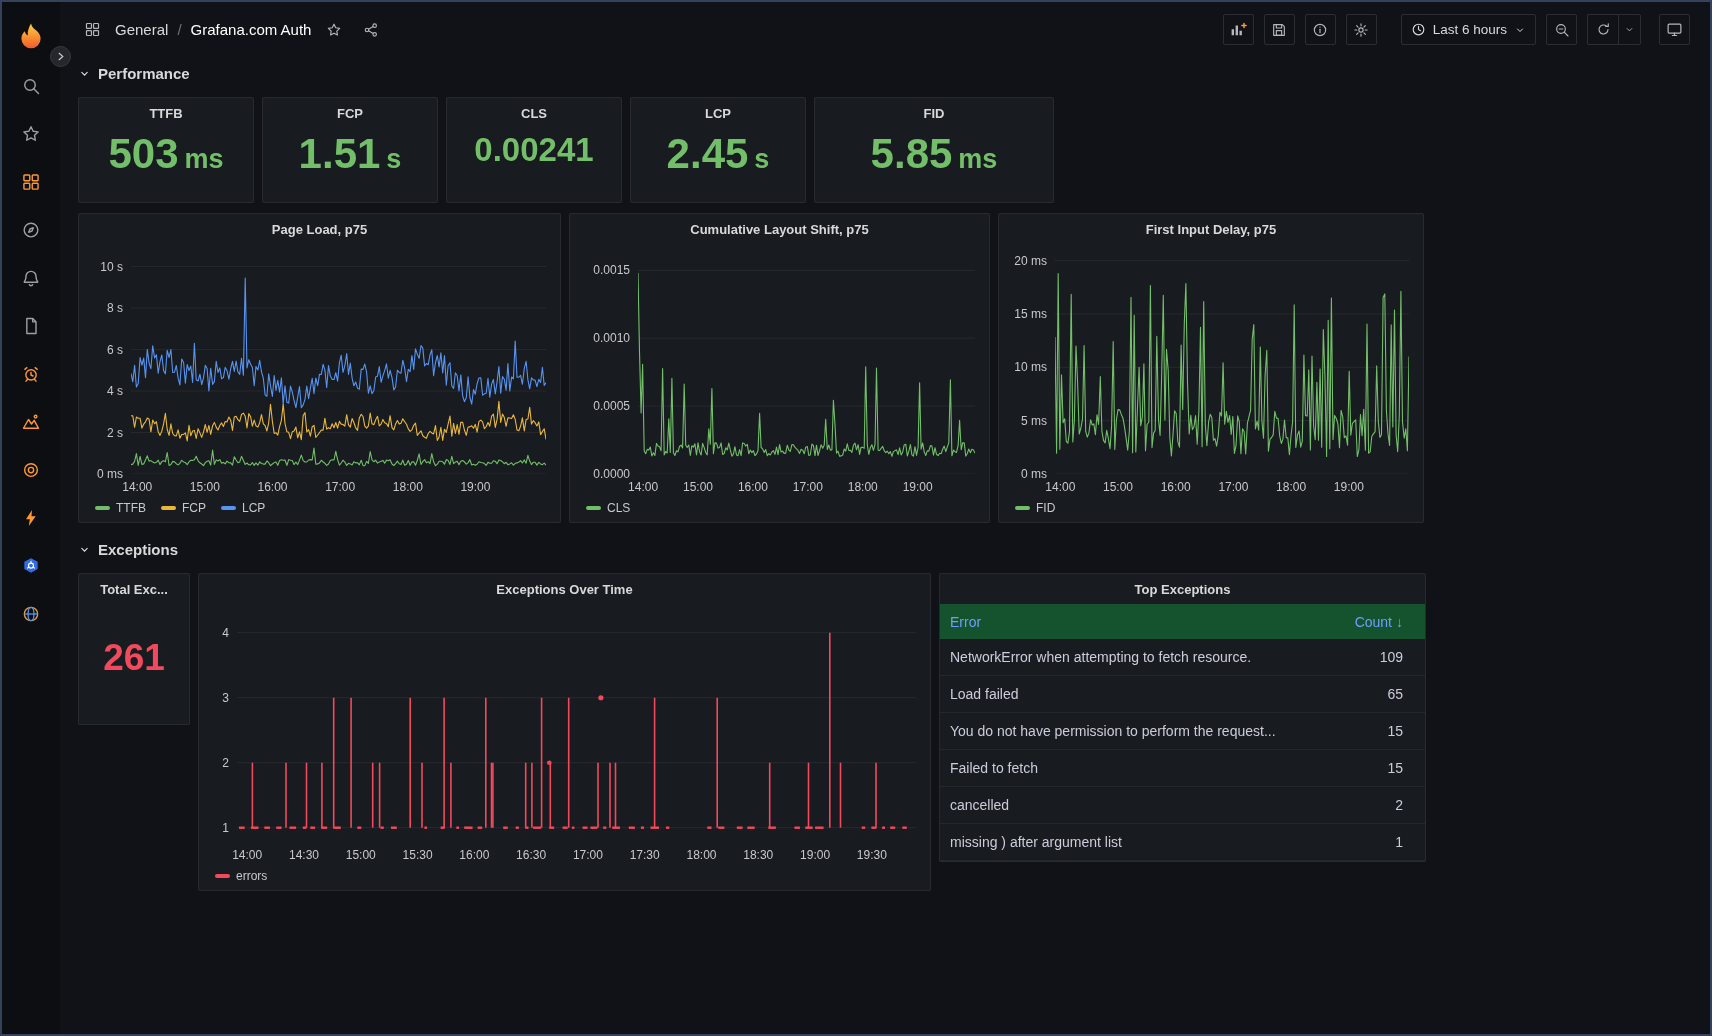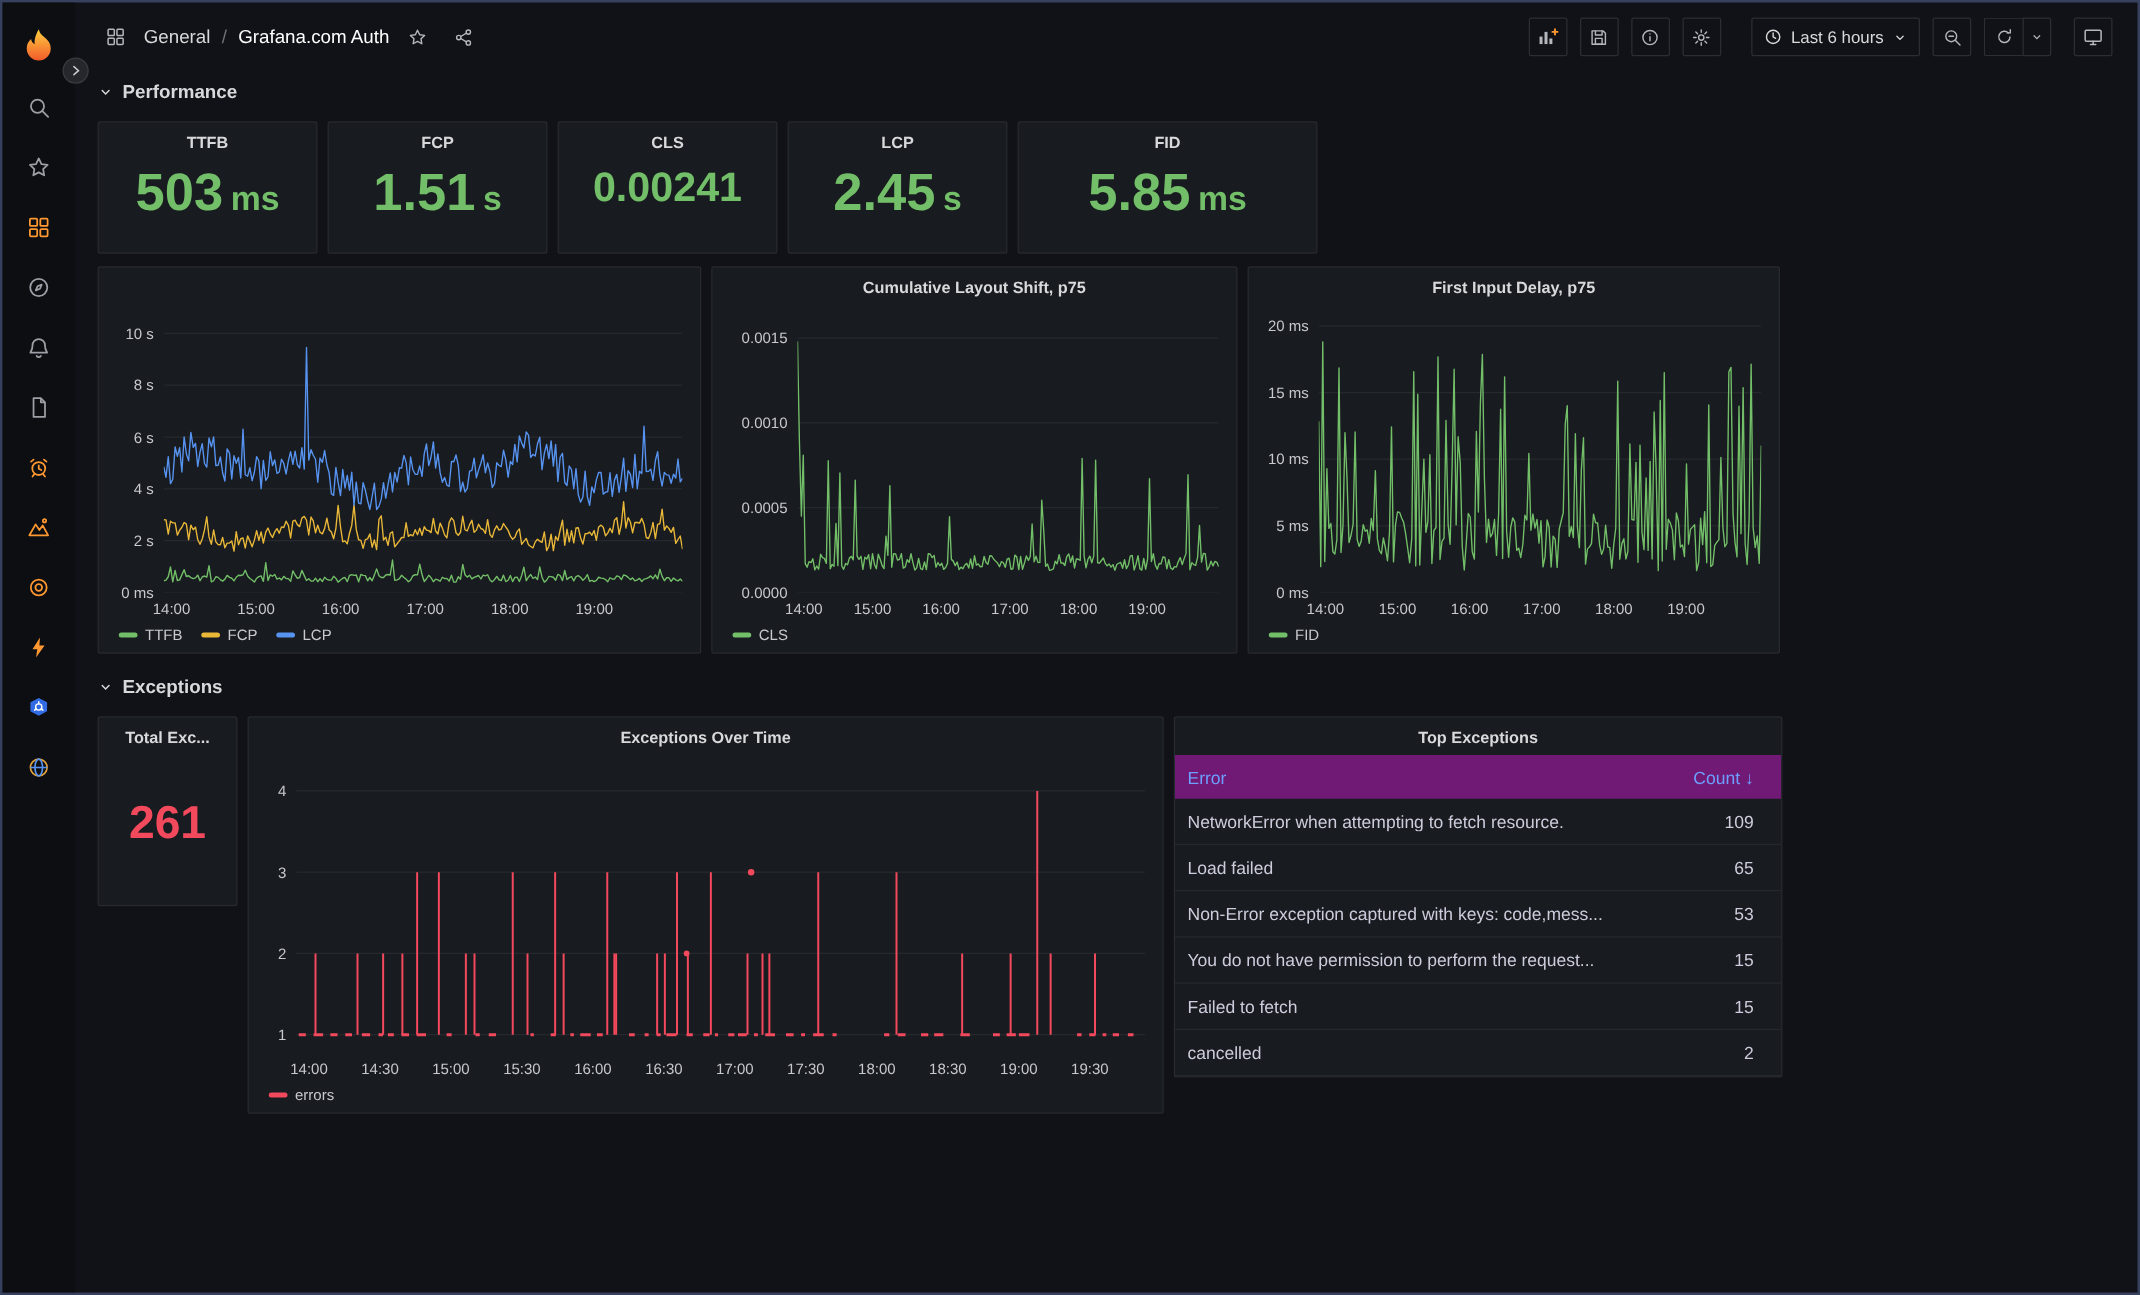--- a/index.html
+++ b/index.html
@@ -66,21 +66,21 @@
 .y-label{position:absolute;right:calc(100% + 8px);transform:translateY(-50%);font-size:12px;color:#c8c9ce;white-space:nowrap}
 .x-label{position:absolute;transform:translateX(-50%);font-size:12px;color:#c8c9ce;white-space:nowrap}
 .legend{position:absolute;left:16px;bottom:7px;display:flex;gap:15px;align-items:center}
 .legend-item{display:flex;align-items:center;gap:6px;font-size:12px;color:#c8c9ce;cursor:pointer}
 .swatch{width:15px;height:4px;border-radius:2px}
 
 
 .total-panel{width:112px;height:152px;display:flex;flex-direction:column}
 .total-value{flex:1;display:flex;align-items:center;justify-content:center;color:#f2495c;font-size:37px;font-weight:700;padding-bottom:12px}
 .table-panel{width:487px;height:289px;display:flex;flex-direction:column;overflow:hidden}
-.t-head{display:flex;justify-content:space-between;align-items:center;background:#701a75;height:35px;padding:0 22px 0 10px}
+.t-head{display:flex;justify-content:space-between;align-items:center;background:#14532d;height:35px;padding:0 22px 0 10px}
 .t-col{color:#6e9fff;font-size:14px;cursor:pointer;display:flex;align-items:center;gap:4px}
 .t-body{flex:1;overflow:hidden}
 .t-row{display:flex;justify-content:space-between;align-items:center;height:37px;padding:0 22px 0 10px;
        border-bottom:1px solid rgba(204,204,220,0.07);font-size:14px;color:#ccccdc}
 .t-err{white-space:nowrap;overflow:hidden;text-overflow:ellipsis;max-width:385px}
 svg.ic{display:block}
 </style>
 </head>
 <body>
 
@@ -325,20 +325,21 @@
             <div class="panel-title">FID</div>
             <div class="stat-value">
               <span class="num">5.85</span>
               <span class="unit">ms</span>
             </div>
           </div>
         </div>
 
       <div class="row">
         <div class="panel chart-panel chart1" style="--g:52px">
+          <div class="panel-title">Page Load, p75</div>
           <div class="plot-area"><svg viewBox="0 0 415 224" width="415" height="224">
                 <line x1="0" y1="224.0" x2="415" y2="224.0" stroke="rgba(204,204,220,0.08)" stroke-width="1"></line>
                 <line x1="0" y1="182.5" x2="415" y2="182.5" stroke="rgba(204,204,220,0.08)" stroke-width="1"></line>
                 <line x1="0" y1="141.0" x2="415" y2="141.0" stroke="rgba(204,204,220,0.08)" stroke-width="1"></line>
                 <line x1="0" y1="99.6" x2="415" y2="99.6" stroke="rgba(204,204,220,0.08)" stroke-width="1"></line>
                 <line x1="0" y1="58.1" x2="415" y2="58.1" stroke="rgba(204,204,220,0.08)" stroke-width="1"></line>
                 <line x1="0" y1="16.6" x2="415" y2="16.6" stroke="rgba(204,204,220,0.08)" stroke-width="1"></line>
                 <polyline points="0.0,214.6 1.8,214.1 3.6,211.4 5.4,203.6 7.2,215.5 9.1,206.3 10.9,214.4 12.7,213.9 14.5,209.9 16.3,205.8 18.1,211.2 19.9,210.6 21.7,212.1 23.6,212.9 25.4,212.3 27.2,210.1 29.0,214.6 30.8,211.6 32.6,210.8 34.4,211.8 36.2,202.5 38.1,215.5 39.9,214.6 41.7,211.4 43.5,211.9 45.3,213.7 47.1,214.9 48.9,213.3 50.7,210.3 52.6,211.9 54.4,212.6 56.2,214.7 58.0,211.8 59.8,210.2 61.6,210.4 63.4,209.8 65.2,206.2 67.1,210.8 68.9,212.8 70.7,214.0 72.5,215.7 74.3,212.6 76.1,211.3 77.9,210.7 79.7,215.1 81.6,200.1 83.4,214.4 85.2,209.9 87.0,211.0 88.8,209.6 90.6,213.3 92.4,212.4 94.2,213.9 96.0,211.1 97.9,212.8 99.7,212.9 101.5,215.1 103.3,206.7 105.1,210.0 106.9,212.7 108.7,212.0 110.5,206.3 112.4,210.5 114.2,214.4 116.0,213.0 117.8,214.8 119.6,214.9 121.4,212.5 123.2,215.4 125.0,212.9 126.9,215.2 128.7,211.8 130.5,213.5 132.3,214.1 134.1,214.1 135.9,211.0 137.7,212.7 139.5,215.7 141.4,214.0 143.2,212.6 145.0,212.0 146.8,215.3 148.6,210.4 150.4,209.7 152.2,210.3 154.0,210.0 155.9,215.4 157.7,209.6 159.5,210.3 161.3,210.5 163.1,214.6 164.9,212.0 166.7,214.6 168.5,210.1 170.3,205.1 172.2,210.6 174.0,212.0 175.8,212.0 177.6,210.0 179.4,209.6 181.2,210.0 183.0,198.0 184.8,214.3 186.7,213.9 188.5,212.9 190.3,210.2 192.1,212.0 193.9,213.3 195.7,215.4 197.5,214.0 199.3,210.6 201.2,209.8 203.0,209.9 204.8,201.3 206.6,209.6 208.4,215.2 210.2,213.0 212.0,210.2 213.8,212.1 215.7,215.4 217.5,213.3 219.3,213.9 221.1,215.0 222.9,211.8 224.7,212.9 226.5,212.7 228.3,214.9 230.2,210.2 232.0,215.7 233.8,215.6 235.6,211.4 237.4,213.4 239.2,201.5 241.0,209.8 242.8,211.7 244.7,210.2 246.5,213.1 248.3,211.9 250.1,211.2 251.9,210.4 253.7,213.2 255.5,210.1 257.3,210.7 259.1,209.8 261.0,214.0 262.8,215.5 264.6,213.6 266.4,211.1 268.2,213.8 270.0,214.5 271.8,210.1 273.6,215.3 275.5,214.2 277.3,210.4 279.1,215.3 280.9,211.9 282.7,211.8 284.5,215.2 286.3,210.5 288.1,203.8 290.0,214.5 291.8,211.6 293.6,209.6 295.4,212.8 297.2,211.6 299.0,213.6 300.8,203.6 302.6,211.8 304.5,215.7 306.3,214.2 308.1,211.2 309.9,211.3 311.7,211.8 313.5,214.2 315.3,209.5 317.1,210.4 319.0,214.5 320.8,206.4 322.6,213.6 324.4,212.1 326.2,211.2 328.0,214.7 329.8,211.3 331.6,210.5 333.4,211.8 335.3,214.2 337.1,212.6 338.9,209.6 340.7,215.0 342.5,214.3 344.3,215.3 346.1,214.3 347.9,211.8 349.8,212.5 351.6,212.7 353.4,213.6 355.2,215.4 357.0,212.2 358.8,213.2 360.6,213.3 362.4,210.7 364.3,211.3 366.1,213.7 367.9,210.0 369.7,210.5 371.5,211.9 373.3,213.7 375.1,212.3 376.9,214.7 378.8,213.9 380.6,212.7 382.4,215.2 384.2,213.3 386.0,212.9 387.8,212.1 389.6,210.7 391.4,213.0 393.3,209.9 395.1,213.2 396.9,205.4 398.7,211.1 400.5,214.6 402.3,212.2 404.1,212.2 405.9,215.1 407.8,212.4 409.6,213.9 411.4,214.7 413.2,213.2 415.0,215.0" fill="none" stroke="#73bf69" stroke-width="1.1" stroke-linejoin="round"></polyline>
                 <polyline points="0.0,165.8 1.8,165.9 3.6,177.3 5.4,167.0 7.2,168.3 9.1,168.3 10.9,178.1 12.7,174.2 14.5,171.8 16.3,168.0 18.1,169.3 19.9,181.8 21.7,170.1 23.6,173.8 25.4,171.7 27.2,181.8 29.0,185.4 30.8,181.2 32.6,173.9 34.4,163.4 36.2,179.5 38.1,185.4 39.9,173.9 41.7,183.5 43.5,185.6 45.3,185.9 47.1,179.9 48.9,188.2 50.7,184.5 52.6,184.4 54.4,182.8 56.2,190.9 58.0,175.3 59.8,185.8 61.6,181.0 63.4,180.4 65.2,188.5 67.1,178.7 68.9,182.9 70.7,187.4 72.5,182.1 74.3,174.5 76.1,182.3 77.9,175.5 79.7,184.4 81.6,175.7 83.4,172.4 85.2,177.1 87.0,180.0 88.8,175.5 90.6,172.9 92.4,176.6 94.2,171.5 96.0,172.0 97.9,167.0 99.7,170.3 101.5,180.4 103.3,166.9 105.1,166.2 106.9,169.7 108.7,171.3 110.5,164.5 112.4,163.1 114.2,166.2 116.0,178.0 117.8,163.6 119.6,166.7 121.4,176.2 123.2,170.1 125.0,175.8 126.9,177.1 128.7,172.7 130.5,164.6 132.3,173.8 134.1,175.6 135.9,181.0 137.7,172.8 139.5,154.3 141.4,171.5 143.2,183.4 145.0,182.7 146.8,185.1 148.6,176.6 150.4,170.3 152.2,154.0 154.0,173.5 155.9,181.8 157.7,182.3 159.5,188.7 161.3,181.7 163.1,181.1 164.9,177.1 166.7,187.8 168.5,181.9 170.3,189.6 172.2,165.5 174.0,162.6 175.8,182.0 177.6,179.7 179.4,186.2 181.2,176.7 183.0,175.4 184.8,187.5 186.7,185.0 188.5,182.7 190.3,180.0 192.1,180.1 193.9,168.2 195.7,179.1 197.5,177.7 199.3,178.7 201.2,173.8 203.0,177.8 204.8,172.5 206.6,178.2 208.4,171.4 210.2,174.1 212.0,174.5 213.8,176.1 215.7,164.7 217.5,174.8 219.3,177.2 221.1,168.5 222.9,172.5 224.7,177.9 226.5,180.3 228.3,168.1 230.2,164.3 232.0,166.5 233.8,176.2 235.6,178.2 237.4,175.8 239.2,163.0 241.0,173.8 242.8,174.7 244.7,169.7 246.5,166.2 248.3,175.9 250.1,174.1 251.9,169.4 253.7,172.8 255.5,173.6 257.3,176.7 259.1,165.7 261.0,177.6 262.8,179.9 264.6,173.9 266.4,170.6 268.2,174.1 270.0,173.3 271.8,168.8 273.6,171.6 275.5,174.3 277.3,178.9 279.1,181.4 280.9,179.8 282.7,175.3 284.5,173.1 286.3,185.4 288.1,183.1 290.0,180.8 291.8,185.8 293.6,187.2 295.4,188.3 297.2,183.5 299.0,181.4 300.8,182.9 302.6,183.9 304.5,175.6 306.3,190.5 308.1,187.0 309.9,177.4 311.7,190.5 313.5,179.2 315.3,182.4 317.1,174.2 319.0,166.1 320.8,186.2 322.6,173.4 324.4,183.5 326.2,174.6 328.0,184.3 329.8,172.4 331.6,172.2 333.4,180.0 335.3,185.3 337.1,177.0 338.9,176.9 340.7,175.7 342.5,178.2 344.3,174.4 346.1,182.2 347.9,171.6 349.8,170.1 351.6,171.8 353.4,178.6 355.2,176.5 357.0,172.6 358.8,176.2 360.6,166.1 362.4,164.1 364.3,177.4 366.1,169.4 367.9,151.4 369.7,172.4 371.5,164.1 373.3,167.6 375.1,176.3 376.9,167.9 378.8,168.0 380.6,168.5 382.4,164.7 384.2,169.4 386.0,180.0 387.8,180.8 389.6,176.1 391.4,167.9 393.3,180.9 395.1,169.5 396.9,169.0 398.7,157.3 400.5,174.1 402.3,170.7 404.1,172.7 405.9,175.9 407.8,171.9 409.6,184.7 411.4,181.6 413.2,178.8 415.0,189.4" fill="none" stroke="#eab839" stroke-width="1.1" stroke-linejoin="round"></polyline>
                 <polyline points="0.0,123.4 1.8,131.8 3.6,115.4 5.4,136.9 7.2,133.4 9.1,107.6 10.9,115.1 12.7,108.1 14.5,127.6 16.3,99.6 18.1,113.1 19.9,118.7 21.7,95.9 23.6,107.9 25.4,104.7 27.2,123.2 29.0,111.7 30.8,105.0 32.6,120.8 34.4,123.8 36.2,100.4 38.1,107.5 39.9,99.6 41.7,122.5 43.5,122.2 45.3,115.5 47.1,128.2 48.9,134.9 50.7,109.1 52.6,112.5 54.4,133.2 56.2,114.5 58.0,120.6 59.8,116.0 61.6,132.4 63.4,93.3 65.2,129.8 67.1,131.0 68.9,124.2 70.7,134.6 72.5,127.8 74.3,115.3 76.1,118.8 77.9,140.9 79.7,118.3 81.6,134.4 83.4,131.4 85.2,111.4 87.0,122.5 88.8,117.9 90.6,128.8 92.4,127.6 94.2,117.4 96.0,120.6 97.9,129.2 99.7,118.7 101.5,111.3 103.3,121.5 105.1,111.0 106.9,121.8 108.7,124.4 110.5,108.2 112.4,125.3 114.2,28.0 116.0,118.0 117.8,109.7 119.6,114.2 121.4,117.4 123.2,135.8 125.0,116.4 126.9,119.9 128.7,110.4 130.5,121.8 132.3,128.2 134.1,144.9 135.9,146.3 137.7,123.9 139.5,135.9 141.4,146.5 143.2,125.6 145.0,140.4 146.8,130.3 148.6,142.2 150.4,127.7 152.2,154.2 154.0,135.7 155.9,152.5 157.7,153.1 159.5,136.1 161.3,142.2 163.1,150.6 164.9,157.6 166.7,147.2 168.5,136.6 170.3,157.6 172.2,154.9 174.0,149.3 175.8,136.1 177.6,148.6 179.4,137.9 181.2,128.3 183.0,143.6 184.8,128.0 186.7,135.7 188.5,124.2 190.3,124.5 192.1,114.3 193.9,120.1 195.7,137.8 197.5,115.6 199.3,125.8 201.2,129.4 203.0,129.5 204.8,122.7 206.6,131.1 208.4,112.9 210.2,105.2 212.0,122.4 213.8,115.8 215.7,103.5 217.5,124.5 219.3,113.1 221.1,128.1 222.9,135.8 224.7,132.0 226.5,138.1 228.3,139.2 230.2,119.1 232.0,119.4 233.8,114.0 235.6,122.1 237.4,143.3 239.2,135.8 241.0,143.6 242.8,140.7 244.7,126.9 246.5,126.3 248.3,116.5 250.1,132.3 251.9,125.9 253.7,120.6 255.5,113.8 257.3,128.2 259.1,120.3 261.0,127.6 262.8,139.9 264.6,137.0 266.4,120.2 268.2,122.4 270.0,123.3 271.8,110.2 273.6,117.7 275.5,131.7 277.3,119.2 279.1,121.7 280.9,105.5 282.7,119.5 284.5,98.8 286.3,104.2 288.1,108.4 290.0,95.5 291.8,98.1 293.6,115.9 295.4,113.5 297.2,114.8 299.0,105.0 300.8,99.8 302.6,125.7 304.5,112.5 306.3,105.5 308.1,116.9 309.9,102.7 311.7,122.9 313.5,105.6 315.3,135.2 317.1,115.8 319.0,112.7 320.8,136.0 322.6,138.4 324.4,122.8 326.2,125.7 328.0,141.0 329.8,124.9 331.6,145.6 333.4,151.7 335.3,147.8 337.1,126.9 338.9,147.5 340.7,154.2 342.5,139.5 344.3,144.2 346.1,133.7 347.9,128.0 349.8,127.9 351.6,145.3 353.4,143.8 355.2,143.3 357.0,128.2 358.8,147.1 360.6,134.1 362.4,129.5 364.3,143.9 366.1,131.6 367.9,116.5 369.7,143.1 371.5,126.5 373.3,129.3 375.1,140.1 376.9,113.6 378.8,141.0 380.6,127.0 382.4,128.8 384.2,91.0 386.0,127.2 387.8,127.1 389.6,125.3 391.4,134.3 393.3,118.4 395.1,111.3 396.9,129.8 398.7,138.8 400.5,127.9 402.3,129.9 404.1,130.1 405.9,136.6 407.8,129.3 409.6,132.5 411.4,117.2 413.2,135.5 415.0,132.6" fill="none" stroke="#5794f2" stroke-width="1.1" stroke-linejoin="round"></polyline>
@@ -511,24 +512,20 @@
           <div class="t-body">
               <div class="t-row">
                 <span class="t-err">NetworkError when attempting to fetch resource.</span>
                 <span class="t-cnt">109</span>
               </div>
               <div class="t-row">
                 <span class="t-err">Load failed</span>
                 <span class="t-cnt">65</span>
               </div>
               <div class="t-row">
-                <span class="t-err">Non-Error exception captured with keys: code,mess...</span>
-                <span class="t-cnt">53</span>
-              </div>
-              <div class="t-row">
                 <span class="t-err">You do not have permission to perform the request...</span>
                 <span class="t-cnt">15</span>
               </div>
               <div class="t-row">
                 <span class="t-err">Failed to fetch</span>
                 <span class="t-cnt">15</span>
               </div>
               <div class="t-row">
                 <span class="t-err">cancelled</span>
                 <span class="t-cnt">2</span>

